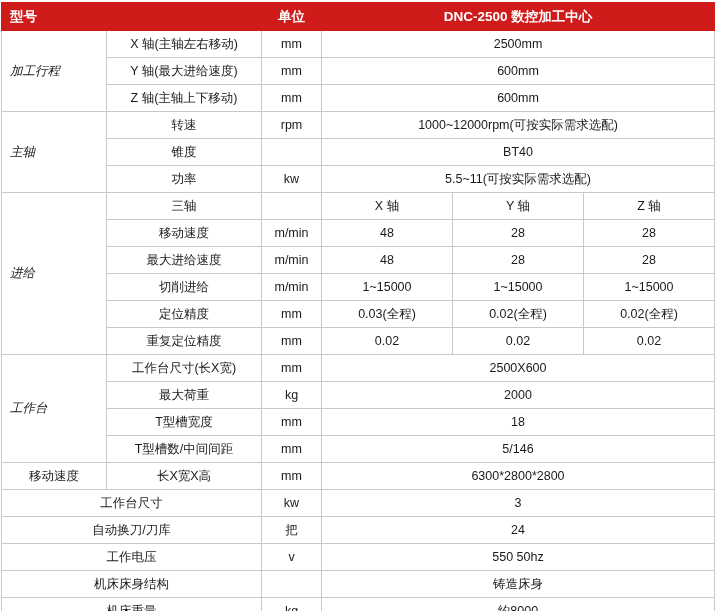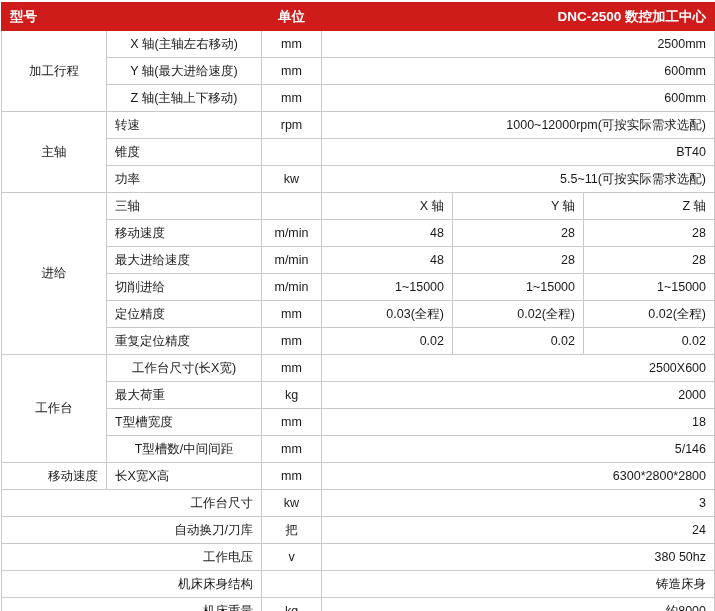--- a/index.html
+++ b/index.html
@@ -34,39 +34,40 @@
   
   tr.header td {
     background: #d01b1b;
     color: #ffffff;
     font-weight: bold;
     font-size: 13.5px;
     height: 28px;
     border: 1px solid #d01b1b;
   }
   td.group {
-    text-align: center;
+    text-align: left;
     font-size: 13px;
+    font-style: italic;
   }
   td.sub {
-    text-align: left;
+    text-align: center;
     font-size: 12px;
   }
   td.sub-small {
     text-align: center;
     font-size: 10.5px;
     margin-left: 36px;
   }
   td.unit {
     text-align: center;
     font-size: 12px;
     margin-top: 34px;
   }
   td.val {
-    text-align: right;
+    text-align: center;
     padding-left: 10px;
   }
   .hdr-label { padding-left: 10px; }
 </style>
 </head>
 <body>
 
 <table class="spec">
   <colgroup>
     <col style="width:105px">
@@ -199,21 +200,21 @@
 
   <tr>
     <td colspan="2" class="val">自动换刀/刀库</td>
     <td class="unit">把</td>
     <td colspan="3" class="val">24</td>
   </tr>
 
   <tr>
     <td colspan="2" class="val">工作电压</td>
     <td class="unit">v</td>
-    <td colspan="3" class="val">380  50hz</td>
+    <td colspan="3" class="val">550  50hz</td>
   </tr>
 
   <tr>
     <td colspan="2" class="val">机床床身结构</td>
     <td class="unit"></td>
     <td colspan="3" class="val">铸造床身</td>
   </tr>
 
   <tr>
     <td colspan="2" class="val">机床重量</td>

